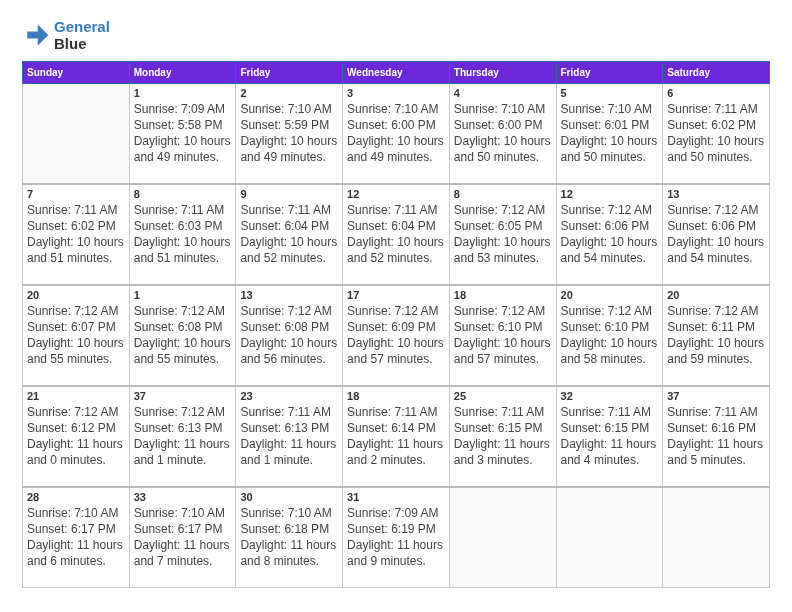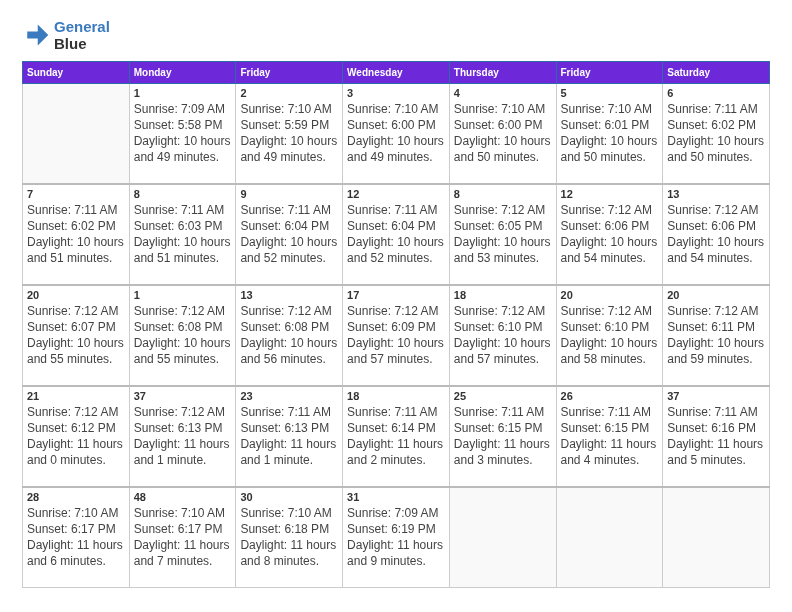--- a/index.html
+++ b/index.html
@@ -235,35 +235,35 @@
           </td>
           <td>
             <span class="day-num">18</span>
             <div class="day-info">Sunrise: 7:11 AM<br>Sunset: 6:14 PM<br>Daylight: 11 hours<br>and 2 minutes.</div>
           </td>
           <td>
             <span class="day-num">25</span>
             <div class="day-info">Sunrise: 7:11 AM<br>Sunset: 6:15 PM<br>Daylight: 11 hours<br>and 3 minutes.</div>
           </td>
           <td>
-            <span class="day-num">26</span>
+            <span class="day-num">32</span>
             <div class="day-info">Sunrise: 7:11 AM<br>Sunset: 6:15 PM<br>Daylight: 11 hours<br>and 4 minutes.</div>
           </td>
           <td>
             <span class="day-num">37</span>
             <div class="day-info">Sunrise: 7:11 AM<br>Sunset: 6:16 PM<br>Daylight: 11 hours<br>and 5 minutes.</div>
           </td>
         </tr>
         <tr class="week-row">
           <td>
             <span class="day-num">28</span>
             <div class="day-info">Sunrise: 7:10 AM<br>Sunset: 6:17 PM<br>Daylight: 11 hours<br>and 6 minutes.</div>
           </td>
           <td>
-            <span class="day-num">48</span>
+            <span class="day-num">33</span>
             <div class="day-info">Sunrise: 7:10 AM<br>Sunset: 6:17 PM<br>Daylight: 11 hours<br>and 7 minutes.</div>
           </td>
           <td>
             <span class="day-num">30</span>
             <div class="day-info">Sunrise: 7:10 AM<br>Sunset: 6:18 PM<br>Daylight: 11 hours<br>and 8 minutes.</div>
           </td>
           <td>
             <span class="day-num">31</span>
             <div class="day-info">Sunrise: 7:09 AM<br>Sunset: 6:19 PM<br>Daylight: 11 hours<br>and 9 minutes.</div>
           </td>

